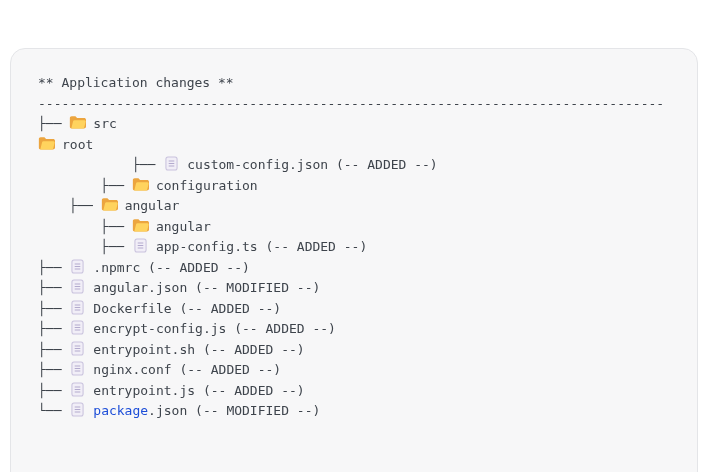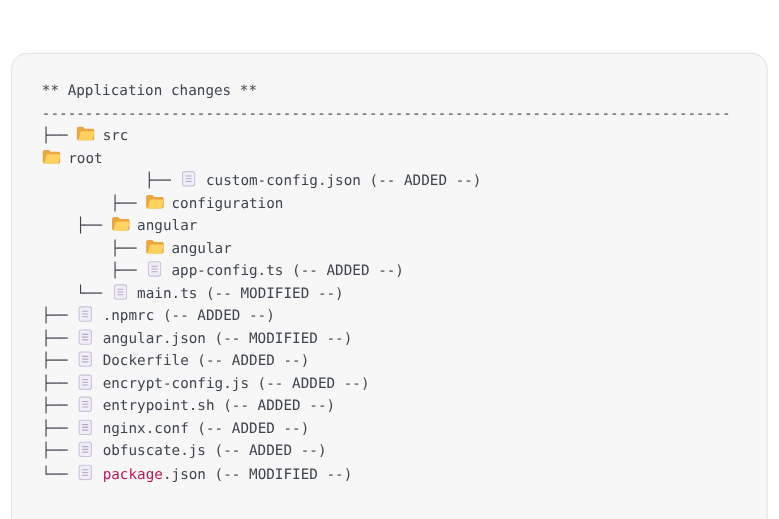--- a/index.html
+++ b/index.html
@@ -32,21 +32,21 @@
     white-space: pre;
     height: 20.5px;
   }
   .icon {
     display: inline-block;
     vertical-align: -2px;
     margin-right: 7px;
   }
   .icon-folder { width: 17px; height: 15px; }
   .icon-file   { width: 13px; height: 15px; margin-left: 2px; margin-right: 9px; }
-  .hl { color: #be185d; }
+  .hl { color: #1d4ed8; }
   .defs { position: absolute; width: 0; height: 0; overflow: hidden; }
 </style>
 </head>
 <body>
 
 <svg class="defs" aria-hidden="true">
   <symbol id="sym-folder" viewBox="0 0 20 17">
     <path d="M1 3.4C1 2.1 1.9 1.2 3.1 1.2h4.5l1.9 2h8.1c1.3 0 2.4.7 2.4 2v8.1c0 1.3-1.1 2.3-2.4 2.3H3c-1.1 0-2-.9-2-2V3.4z" fill="#ECA53F"></path>
     <path d="M2.7 15.6l2.1-8.5c.17-.68.8-1.15 1.5-1.15h11.9c.92 0 1.6.86 1.38 1.75l-1.62 6.4c-.22.88-1.01 1.5-1.92 1.5H2.7z" fill="#FFD35E"></path>
   </symbol>
@@ -85,23 +85,20 @@
 
   <div class="row"><span>        ├── </span><svg class="icon icon-folder">
         <use href="#sym-folder"></use>
       </svg><span>angular</span><span></span></div>
 
   <div class="row"><span>        ├── </span><svg class="icon icon-file">
         <use href="#sym-file"></use>
       </svg><span>app-config.ts</span><span> (-- ADDED --)</span></div>
 
 
-  <div class="row"><span>    └── </span><svg class="icon icon-file">
-        <use href="#sym-file"></use>
-      </svg><span>main.ts</span><span> (-- MODIFIED --)</span></div>
 
   <div class="row"><span>├── </span><svg class="icon icon-file">
         <use href="#sym-file"></use>
       </svg><span>.npmrc</span><span> (-- ADDED --)</span></div>
 
   <div class="row"><span>├── </span><svg class="icon icon-file">
         <use href="#sym-file"></use>
       </svg><span>angular.json</span><span> (-- MODIFIED --)</span></div>
 
   <div class="row"><span>├── </span><svg class="icon icon-file">
@@ -115,18 +112,18 @@
   <div class="row"><span>├── </span><svg class="icon icon-file">
         <use href="#sym-file"></use>
       </svg><span>entrypoint.sh</span><span> (-- ADDED --)</span></div>
 
   <div class="row"><span>├── </span><svg class="icon icon-file">
         <use href="#sym-file"></use>
       </svg><span>nginx.conf</span><span> (-- ADDED --)</span></div>
 
   <div class="row"><span>├── </span><svg class="icon icon-file">
         <use href="#sym-file"></use>
-      </svg><span>obfuscate.js</span><span> (-- ADDED --)</span></div>
+      </svg><span>entrypoint.js</span><span> (-- ADDED --)</span></div>
 
   <div class="row"><span>└── </span><svg class="icon icon-file">
         <use href="#sym-file"></use>
       </svg><span class="hl">package</span><span>.json</span><span> (-- MODIFIED --)</span></div>
 </div>
 
 </body></html>

